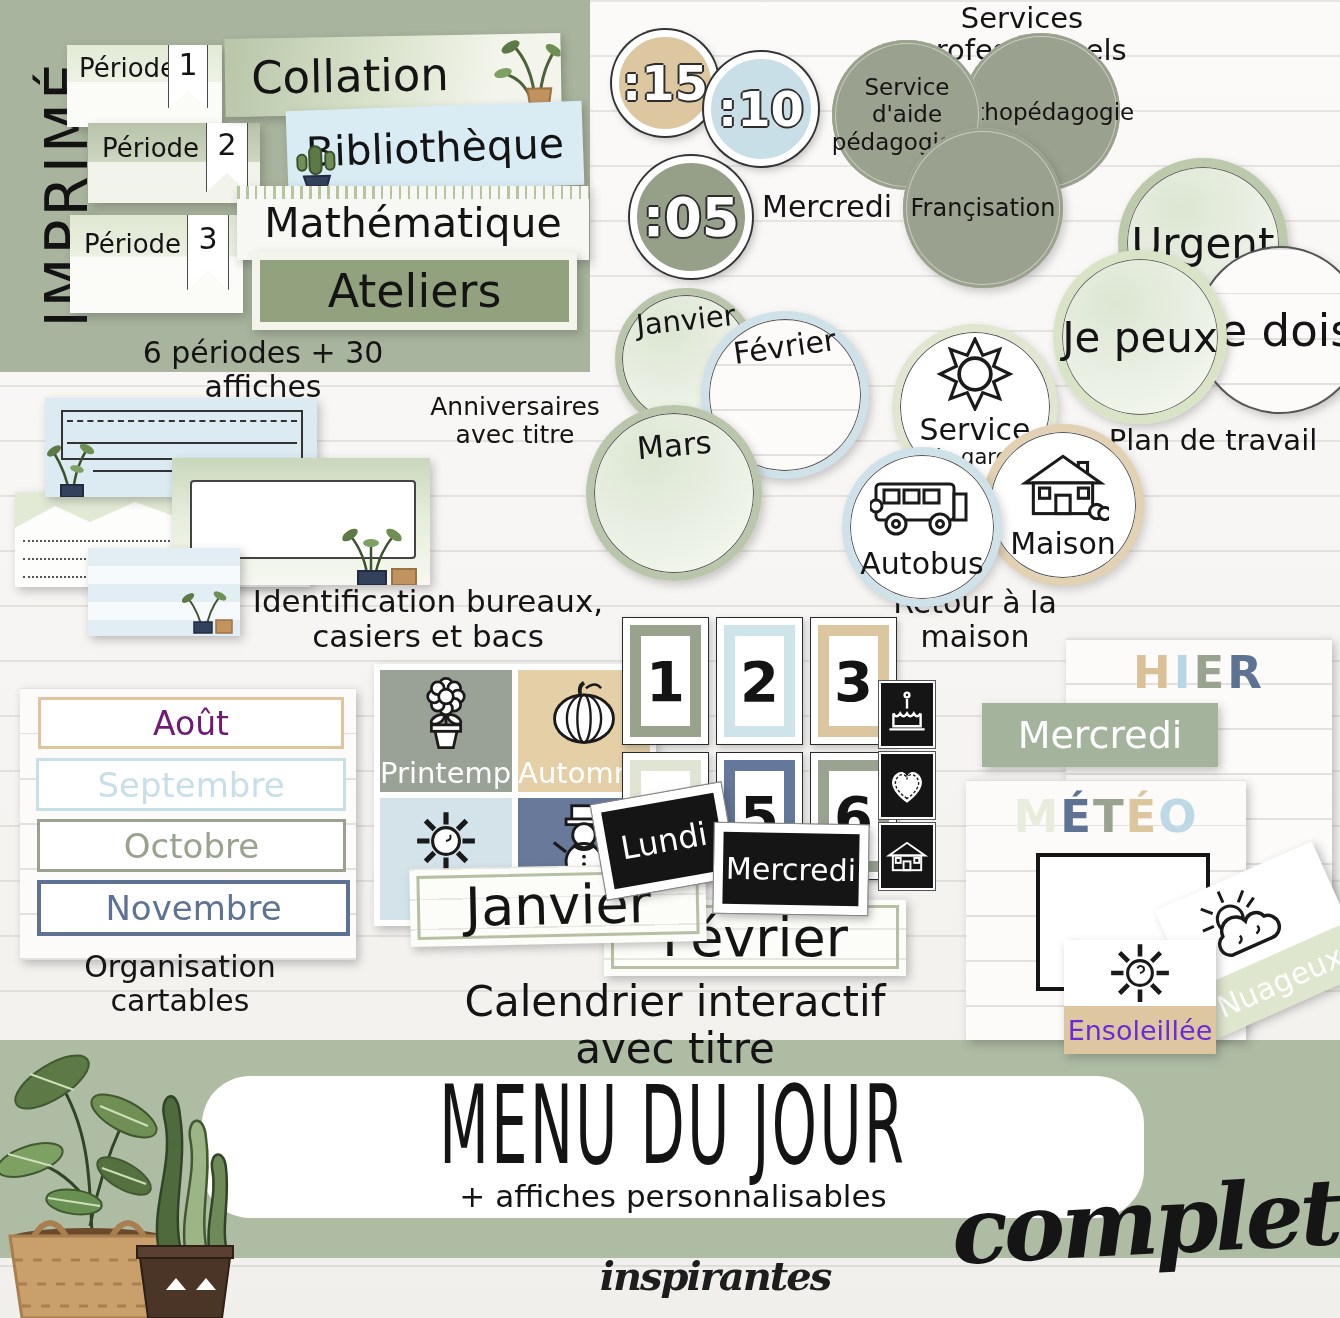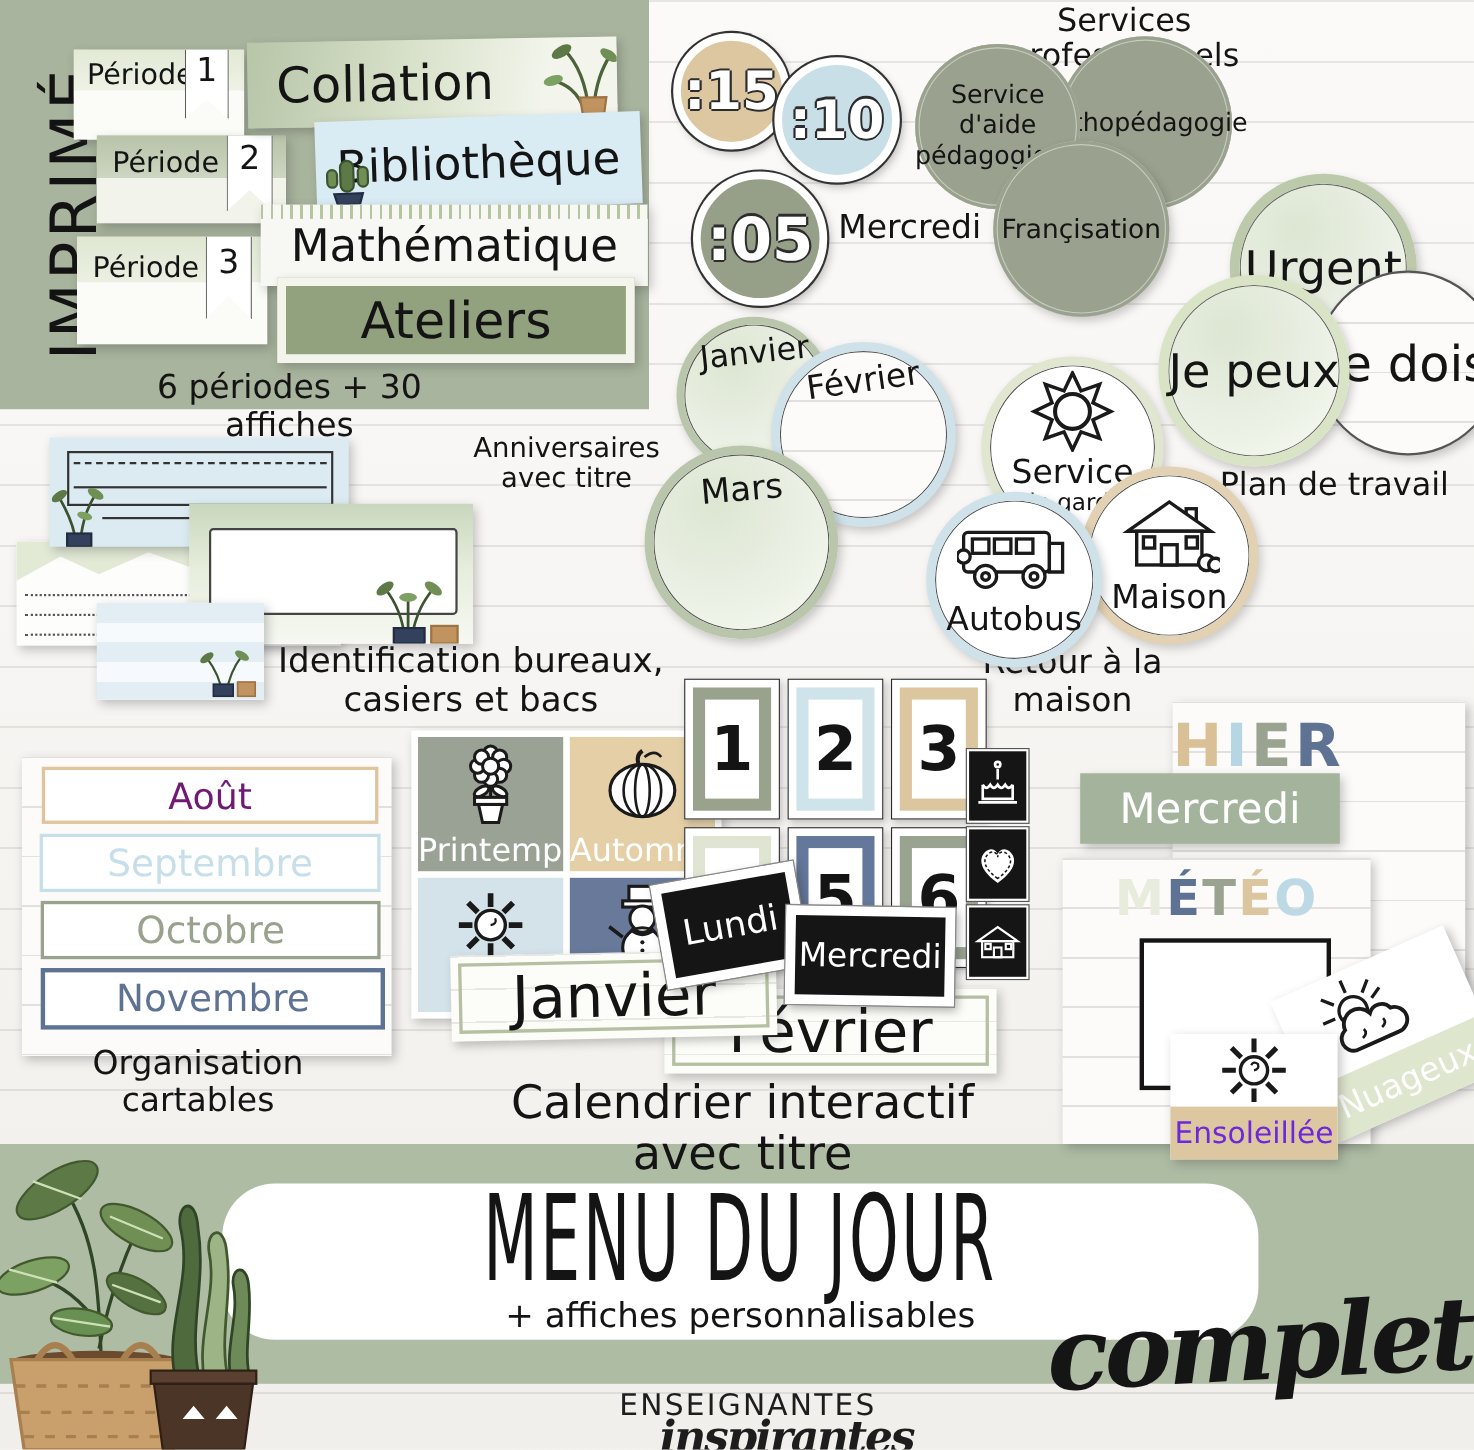--- a/index.html
+++ b/index.html
@@ -411,21 +411,21 @@
   </div>
   <div class="abs blkcard" style="left:598px;top:793px;width:132px;height:96px;transform:rotate(-10deg);z-index:4;">
     <span style="font-size:32px;">Lundi</span>
   </div>
   <div class="abs blkcard" style="left:714px;top:824px;width:154px;height:90px;transform:rotate(1deg);z-index:4;">
     <span style="font-size:30px;">Mercredi</span>
   </div>
   <div class="abs cap" style="left:445px;top:978px;width:460px;font-size:42px;z-index:2;">Calendrier interactif avec titre</div>
 
   <div class="abs plank shadow" style="left:1066px;top:638px;width:266px;height:272px;z-index:1;">
-    <div style="position:absolute;top:8px;width:100%;text-align:left;font-size:54px;font-weight:700;letter-spacing:3px;">
+    <div style="position:absolute;top:8px;width:100%;text-align:center;font-size:45px;font-weight:700;letter-spacing:3px;">
       <span style="color: rgb(217, 192, 150);">H</span><span style="color: rgb(183, 214, 227);">I</span><span style="color: rgb(153, 163, 144);">E</span><span style="color: rgb(94, 115, 148);">R</span>
     </div>
   </div>
   <div class="abs shadow" style="left:982px;top:703px;width:236px;height:64px;background:#a4b39b;display:flex;align-items:center;justify-content:center;z-index:3;">
     <span style="color:#fff;font-size:38px;">Mercredi</span>
   </div>
 
   <div class="abs plank shadow" style="left:966px;top:780px;width:280px;height:260px;z-index:2;">
     <div style="position:absolute;top:10px;width:100%;text-align:center;font-size:45px;font-weight:700;letter-spacing:2px;">
       <span style="color: rgb(232, 236, 220);">M</span><span style="color: rgb(94, 115, 148);">É</span><span style="color: rgb(153, 163, 144);">T</span><span style="color: rgb(220, 198, 159);">É</span><span style="color: rgb(188, 217, 229);">O</span>
@@ -465,21 +465,20 @@
   <div class="abs" style="left:0;top:1040px;width:1340px;height:218px;background:#aebca4;z-index:1;"></div>
   <div class="abs" style="left:202px;top:1076px;width:942px;height:142px;background:#fff;border-radius:48px;z-index:2;">
     <div style="position:absolute;top:2px;width:100%;height:96px;display:flex;align-items:center;justify-content:center;">
       <span style="font-size:70px;font-weight:500;letter-spacing:3px;transform:scale(.82,1.55);transform-origin:center;">MENU DU JOUR</span>
     </div>
     <div style="position:absolute;bottom:4px;width:100%;text-align:center;font-size:31px;">+ affiches personnalisables</div>
   </div>
   <div class="abs" style="left:950px;top:1168px;width:390px;text-align:center;font-family:'DejaVu Serif',serif;font-style:italic;font-weight:600;font-size:92px;letter-spacing:-4px;transform:rotate(-3deg);color:#151515;z-index:3;">complet</div>
 
   <div class="abs" style="left:520px;top:1262px;width:320px;text-align:center;z-index:2;">
-    <div style="font-size:27px;letter-spacing:2px;font-weight:500;color:#1d1d1d;">ENSEIGNANTES</div>
     <div style="font-family:'DejaVu Serif',serif;font-style:italic;font-weight:600;font-size:40px;margin-top:-10px;margin-left:70px;letter-spacing:-2px;color:#1d1d1d;">inspirantes</div>
   </div>
 
   <div class="abs" style="left:0;top:1046px;width:240px;height:272px;z-index:4;">
     <svg width="240" height="272" viewBox="0 0 240 272">
       <g stroke="#2f4526" stroke-width="3" fill="none">
         <path d="M92 190 C90 130 88 80 58 34"></path>
         <path d="M90 180 C100 130 112 100 122 78"></path>
         <path d="M91 160 C70 130 50 120 34 116"></path>
       </g>

